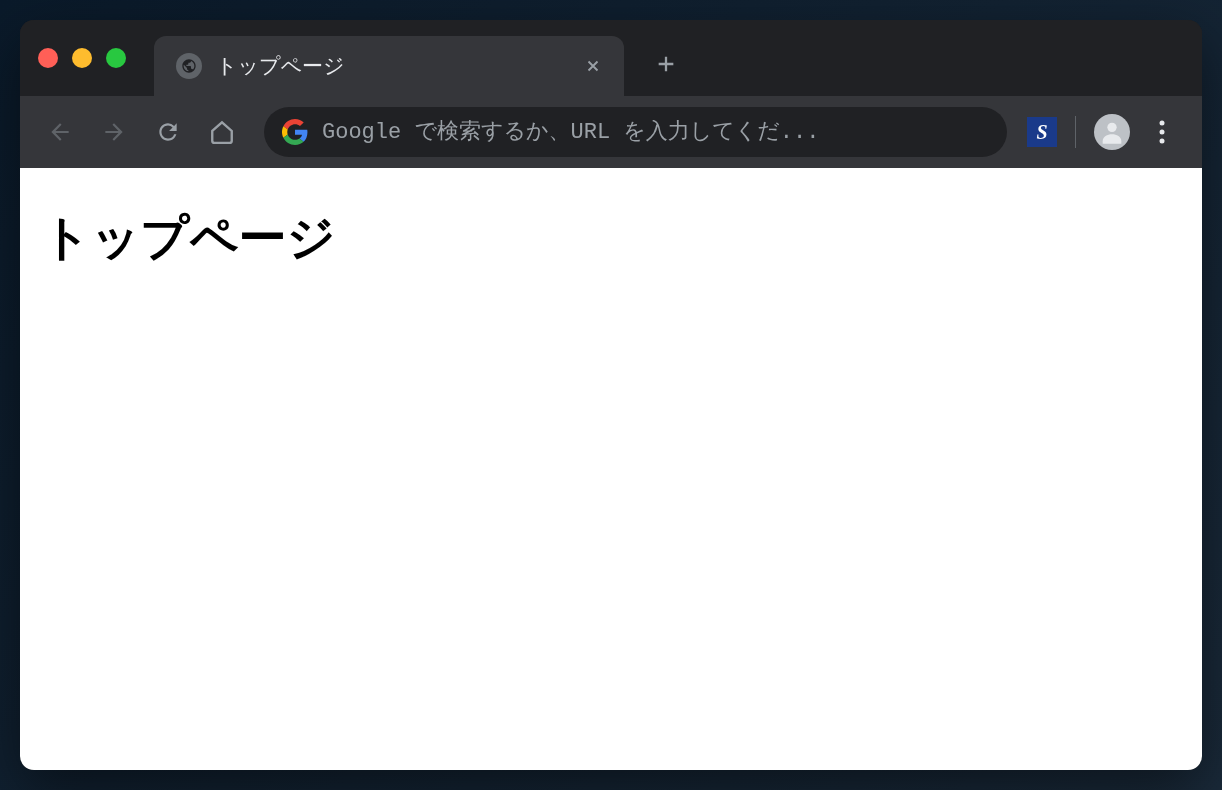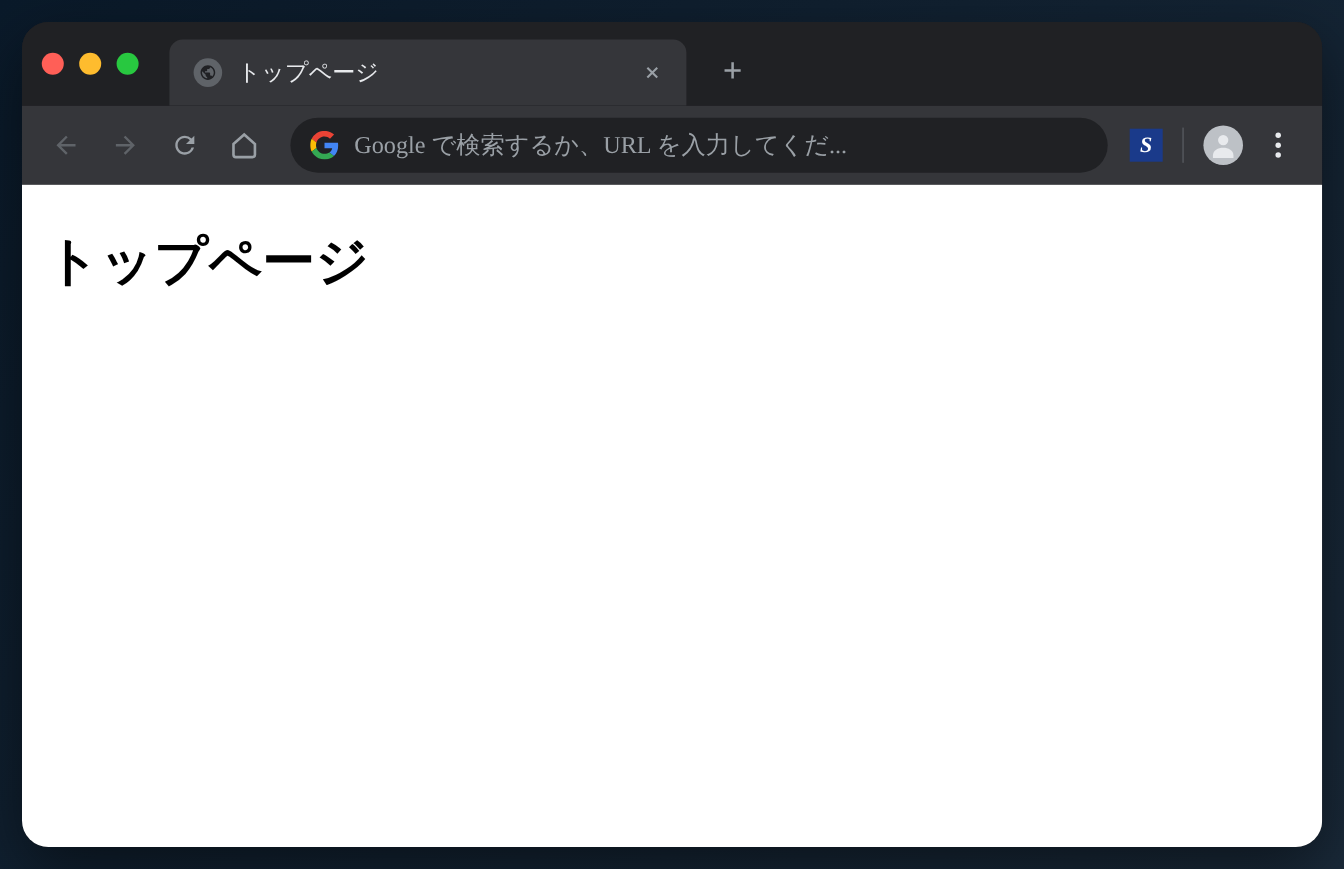--- a/index.html
+++ b/index.html
@@ -8,21 +8,21 @@
       height: 790px;
       background: linear-gradient(135deg, #0a1a2a 0%, #1a2a3a 100%);
       font-family: -apple-system, BlinkMacSystemFont, "Segoe UI", Roboto, sans-serif;
       overflow: hidden;
       padding: 20px;
     }
     .browser-window {
       width: 1182px;
       height: 750px;
       background: #202124;
-      border-radius: 24px;
+      border-radius: 14px;
       overflow: hidden;
       box-shadow: 0 20px 60px rgba(0,0,0,0.5);
       display: flex;
       flex-direction: column;
     }
     .tab-bar {
       height: 76px;
       background: #202124;
       display: flex;
       align-items: center;
@@ -132,21 +132,21 @@
       height: 26px;
       flex-shrink: 0;
     }
     .omnibox-input {
       flex: 1;
       background: transparent;
       border: none;
       outline: none;
       color: #9aa0a6;
       font-size: 22px;
-      font-family: Liberation Serif, serif;
+      font-family: Liberation Mono, monospace;
     }
     .omnibox-input::placeholder { color: #9aa0a6; }
     .ext-icon {
       width: 30px;
       height: 30px;
       background: #1a3a8a;
       color: #fff;
       display: flex;
       align-items: center;
       justify-content: center;

